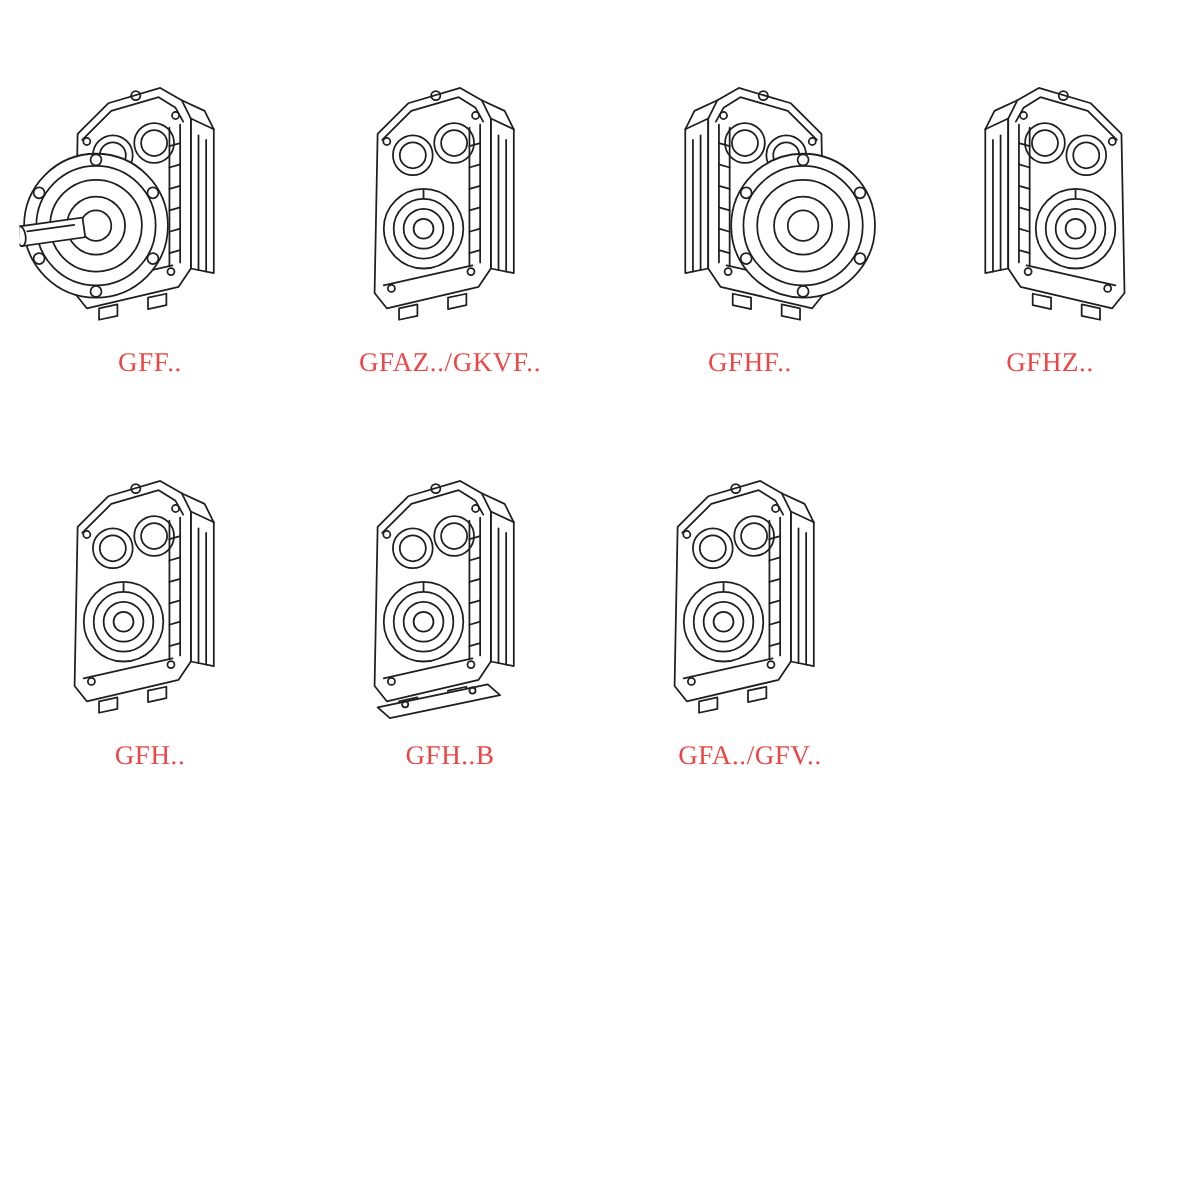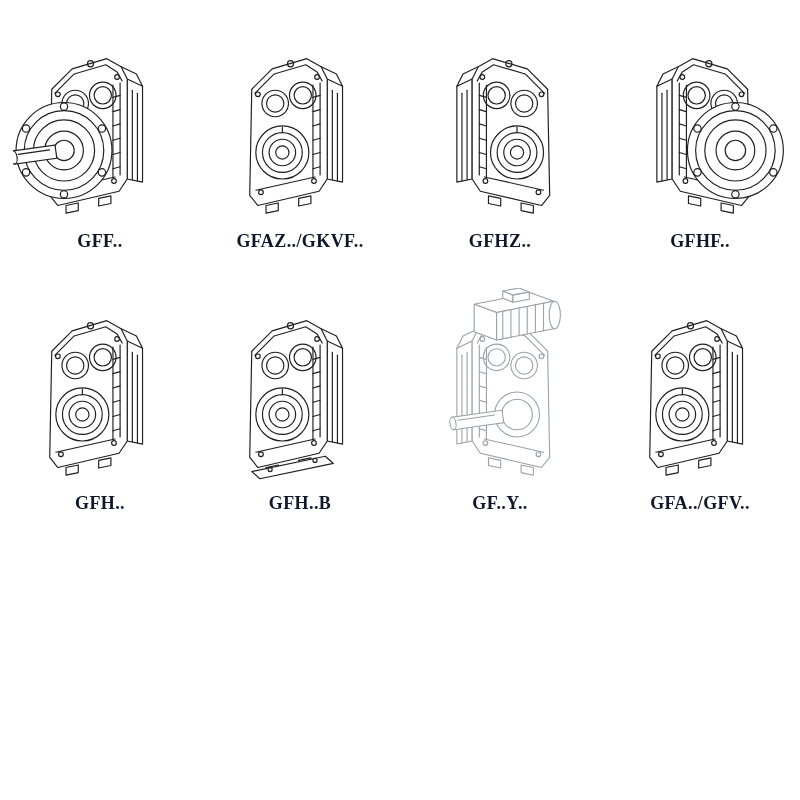--- a/index.html
+++ b/index.html
@@ -30,24 +30,24 @@
     stroke-width:1.15;
     stroke-linecap:round;
     stroke-linejoin:round;
   }
   .dark  { color:#1f1f1f; }
   .light { color:#98a0a8; stroke-width:1.05; }
   .cell:nth-child(-n+8) .drawing { height:204px; }
   .cell:nth-child(n+9)  .drawing { height:226px; }
   .label {
     margin-top:1px;
-    font-weight:bold;
+    font-weight:normal;
     font-size:18px;
     letter-spacing:0.4px;
-    color:#0f172a;
+    color:#ef4444;
     white-space:nowrap;
   }
   .cell:nth-child(n+11) .label { font-size:20px; }
   .defs-svg { position:absolute; width:0; height:0; overflow:hidden; }
 </style>
 </head>
 <body>
 
 <svg class="defs-svg" aria-hidden="true">
   <defs>
@@ -199,73 +199,61 @@
         </svg>
       </div>
       <figcaption class="label">GFAZ../GKVF..</figcaption>
     </figure>
 
     <figure class="cell">
       <div class="img-wrap">
         <svg class="drawing dark" viewBox="0 0 170 200">
           <g transform="translate(170,0) scale(-1,1)">
               <use href="#g-housing"></use>
+              <use href="#g-flange"></use>
+            </g>
+        </svg>
+      </div>
+      <figcaption class="label">GFHF..</figcaption>
+    </figure>
+
+    <figure class="cell">
+      <div class="img-wrap">
+        <svg class="drawing dark" viewBox="0 0 170 200">
+          <g transform="translate(170,0) scale(-1,1)">
+              <use href="#g-housing"></use>
               <use href="#g-hollow"></use>
             </g>
         </svg>
       </div>
       <figcaption class="label">GFHZ..</figcaption>
     </figure>
 
     <figure class="cell">
       <div class="img-wrap">
         <svg class="drawing dark" viewBox="0 0 170 200">
-          <g transform="translate(170,0) scale(-1,1)">
-              <use href="#g-housing"></use>
-              <use href="#g-flange"></use>
-            </g>
-        </svg>
-      </div>
-      <figcaption class="label">GFHF..</figcaption>
-    </figure>
-
-    <figure class="cell">
-      <div class="img-wrap">
-        <svg class="drawing dark" viewBox="0 0 170 200">
           <use href="#g-housing"></use>
             <use href="#g-hollow"></use>
         </svg>
       </div>
       <figcaption class="label">GFH..</figcaption>
     </figure>
 
     <figure class="cell">
       <div class="img-wrap">
         <svg class="drawing dark" viewBox="0 0 170 200">
           <use href="#g-housing"></use>
             <use href="#g-hollow"></use>
             <use href="#g-base"></use>
         </svg>
       </div>
       <figcaption class="label">GFH..B</figcaption>
     </figure>
 
 
-    <figure class="cell">
-      <div class="img-wrap">
-        <svg class="drawing light" viewBox="0 0 170 200">
-          <g transform="translate(170,0) scale(-1,1)">
-              <use href="#g-housing"></use>
-            </g>
-          <use href="#g-outshaft"></use>
-            <use href="#g-motor"></use>
-        </svg>
-      </div>
-      <figcaption class="label">GF..Y..</figcaption>
-    </figure>
 
 
     <figure class="cell">
       <div class="img-wrap">
         <svg class="drawing dark" viewBox="0 0 170 200">
           <use href="#g-housing"></use>
             <use href="#g-hollow"></use>
         </svg>
       </div>
       <figcaption class="label">GFA../GFV..</figcaption>

